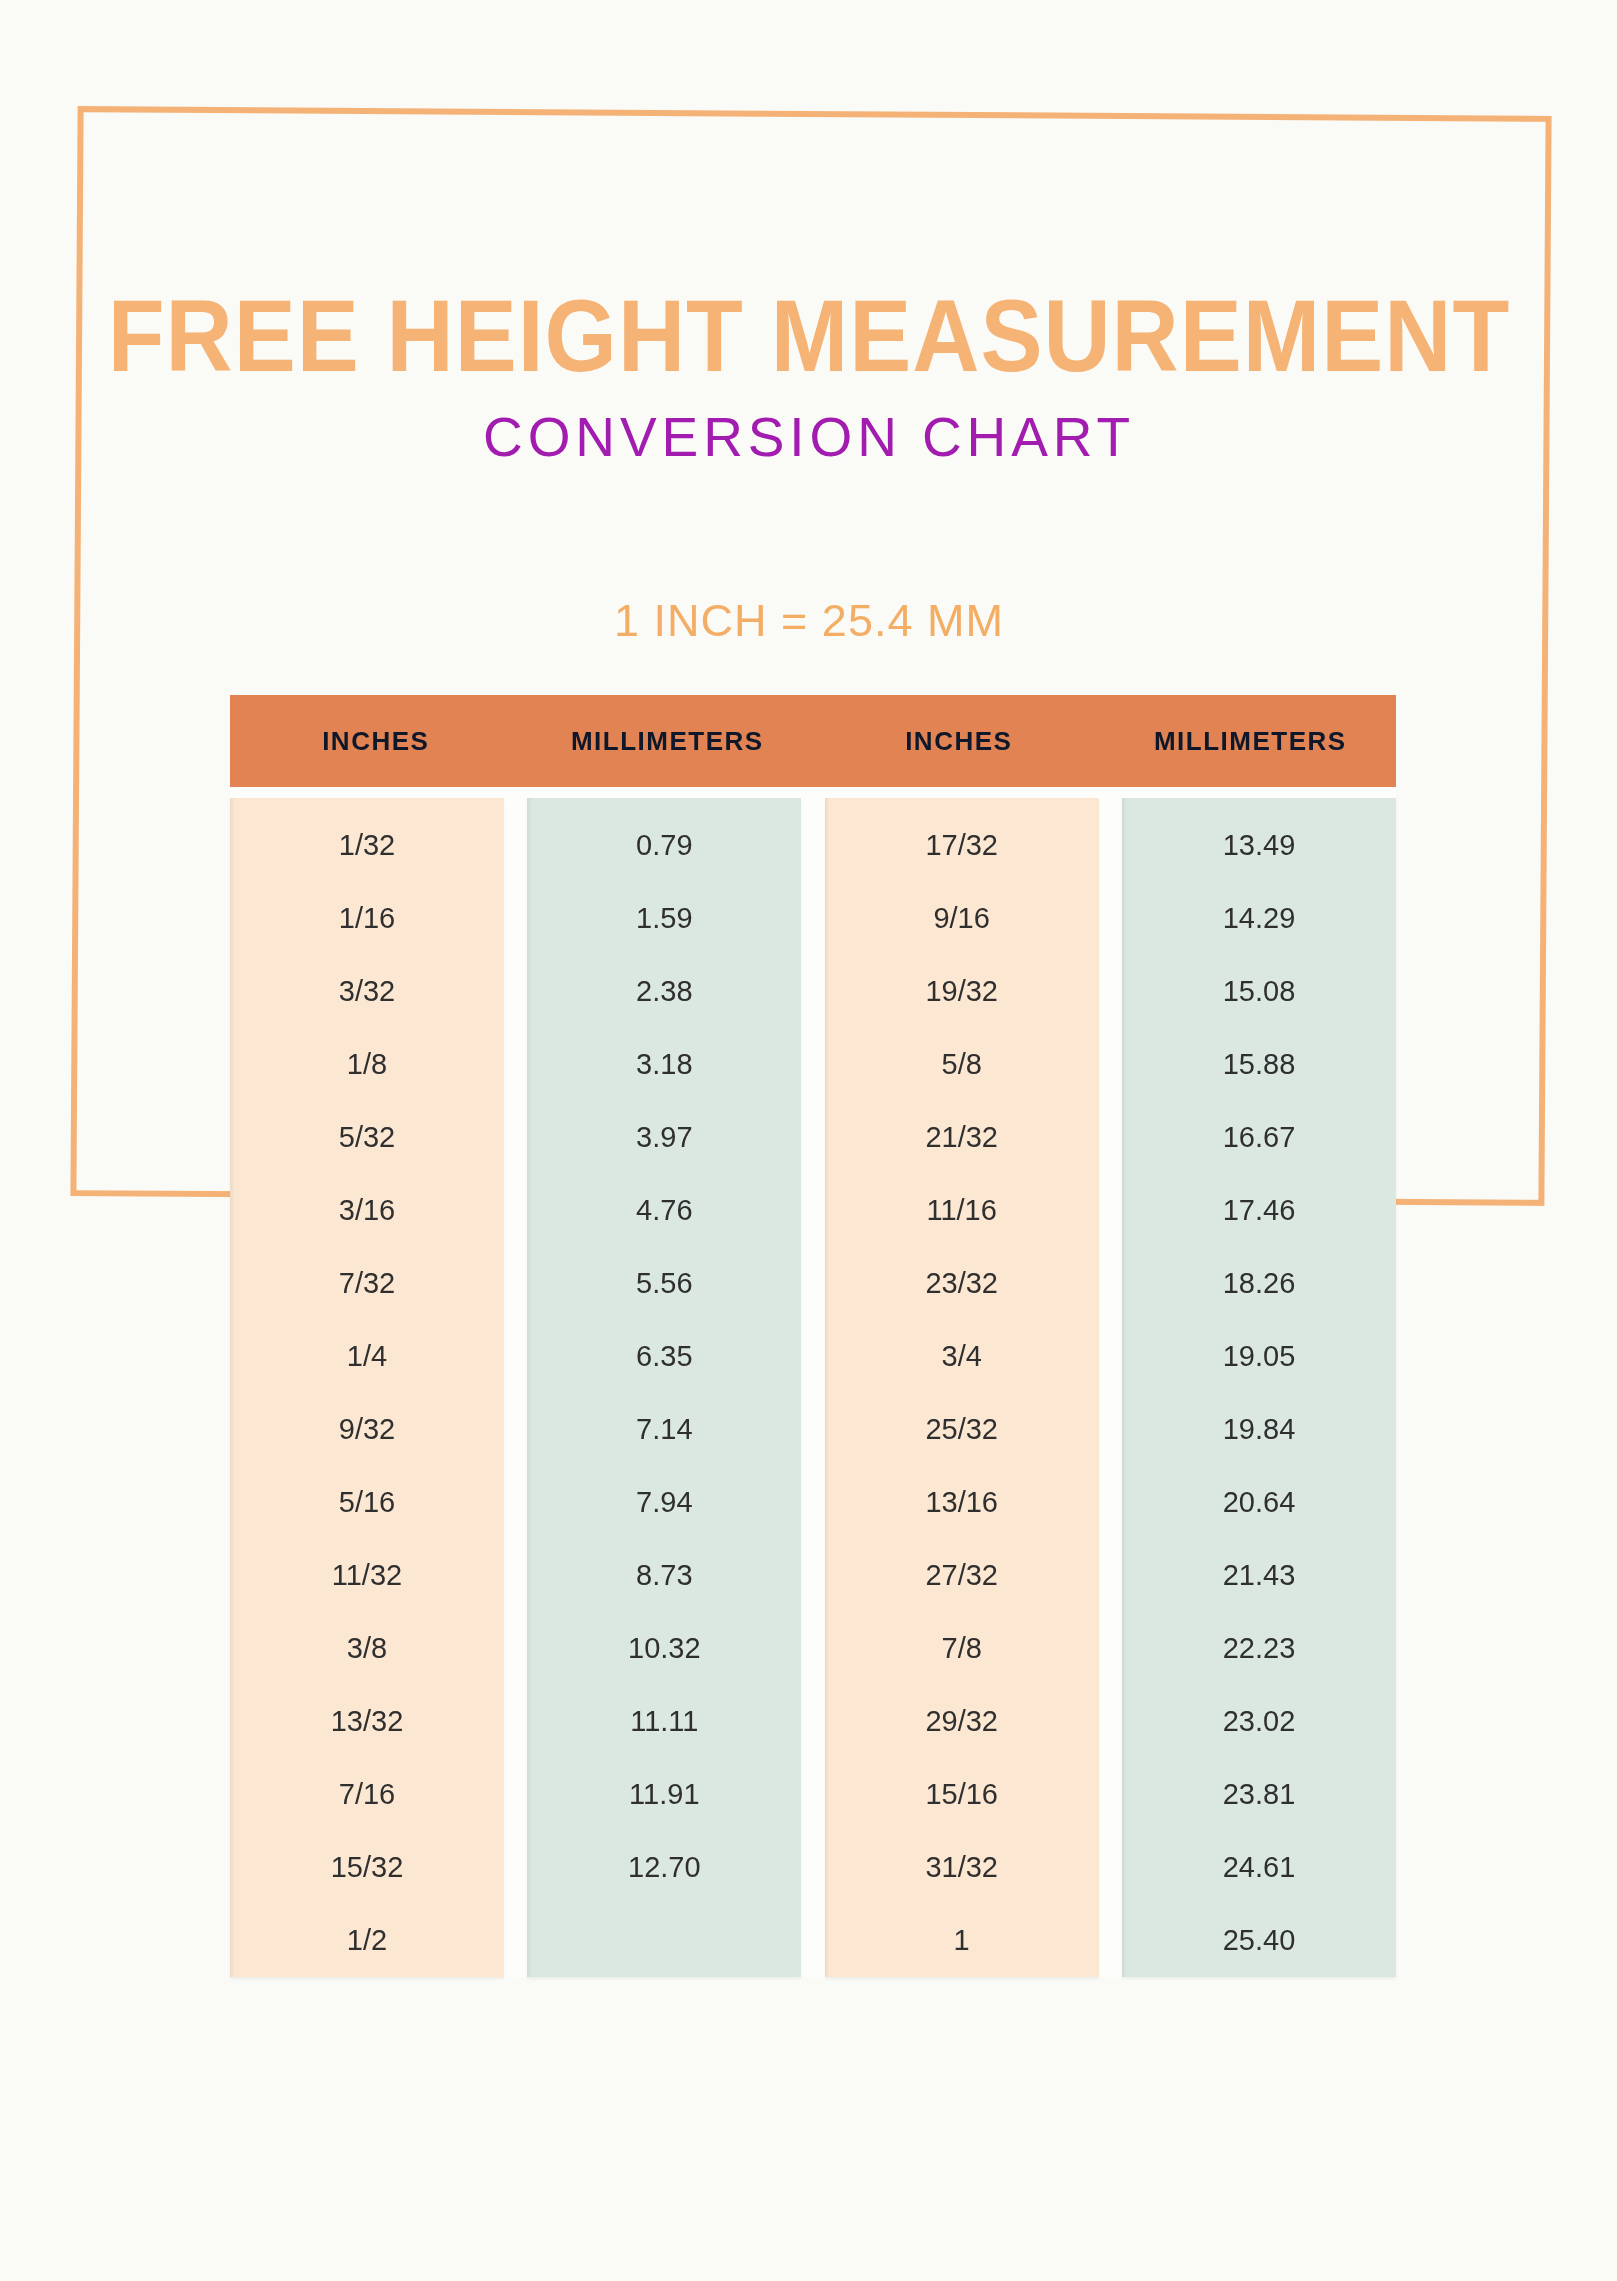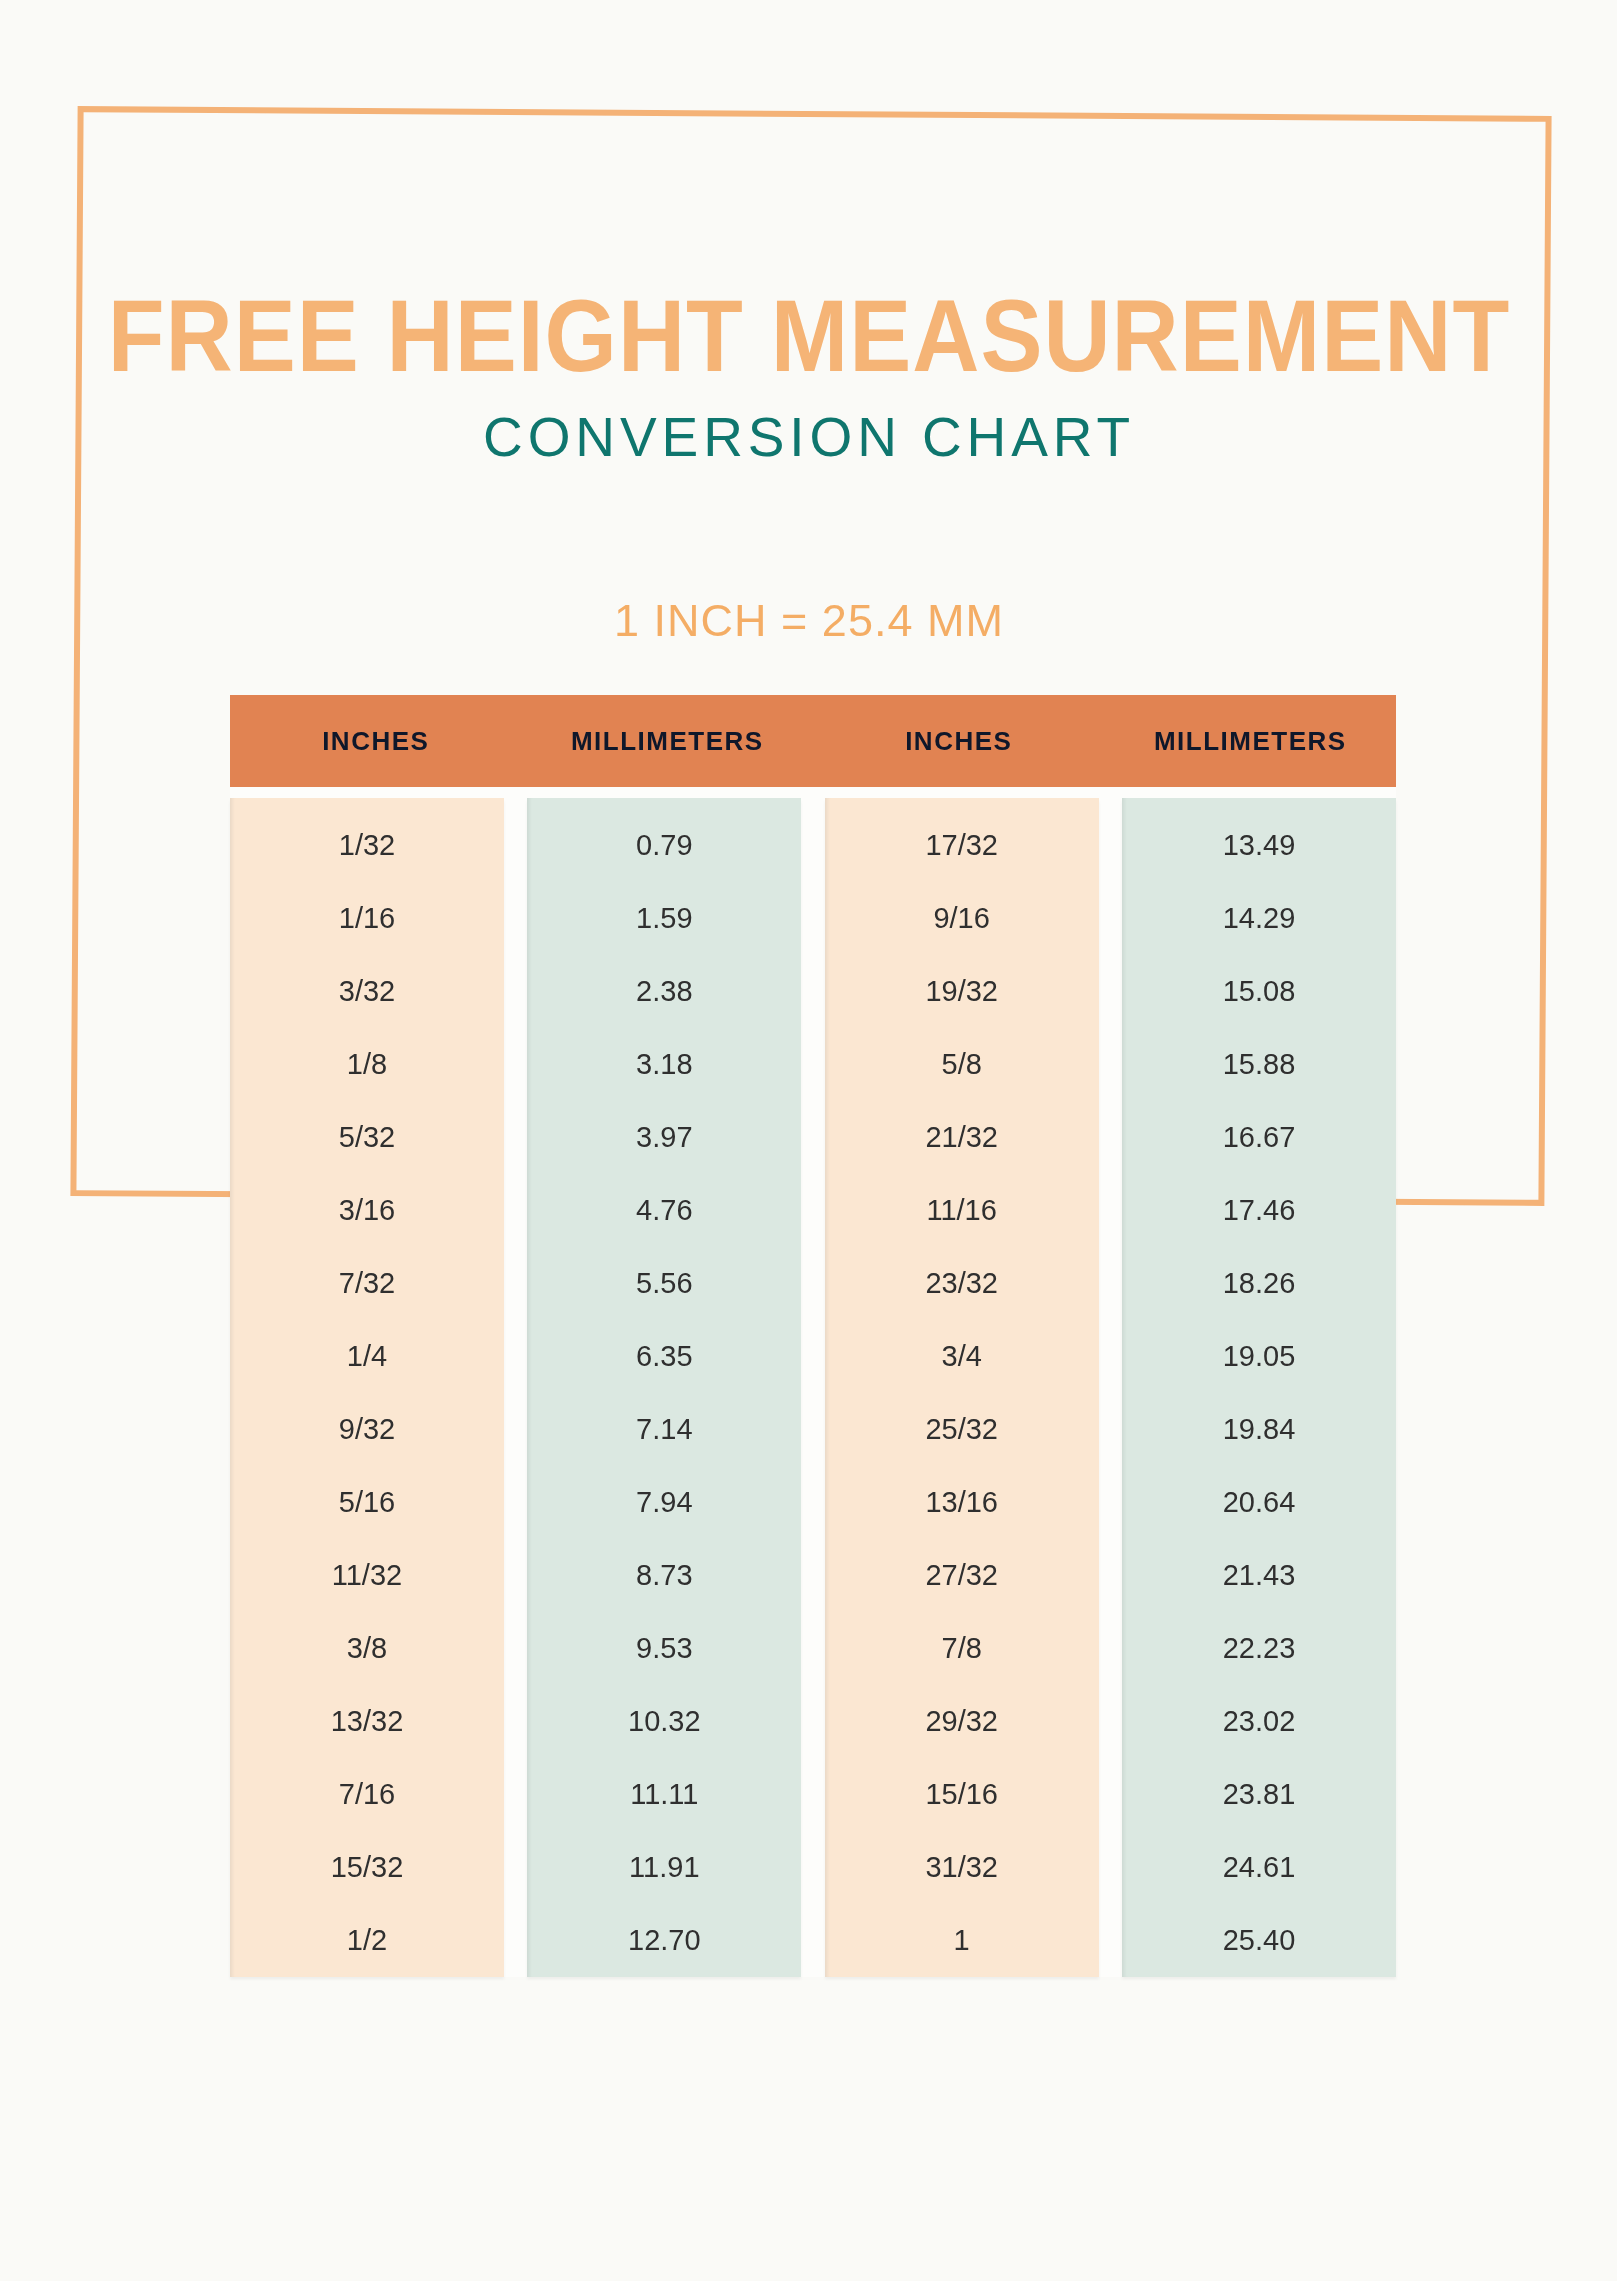--- a/index.html
+++ b/index.html
@@ -24,21 +24,21 @@
     margin:0;text-align:center;white-space:nowrap;
     font-size:93px;font-weight:700;line-height:1;
     letter-spacing:1px;color:#f5b476;
     transform:scaleY(1.1);transform-origin:top center;
     z-index:1;
   }
   .subtitle{
     position:absolute;left:0;top:410px;width:100%;
     margin:0;text-align:center;white-space:nowrap;
     font-size:55px;font-weight:400;line-height:1;
-    letter-spacing:4.9px;color:#0f766e;
+    letter-spacing:4.9px;color:#a21caf;
     z-index:1;
   }
   .equation{
     position:absolute;left:0;top:598px;width:100%;
     text-align:center;white-space:nowrap;
     font-size:45px;font-weight:400;line-height:1;
     letter-spacing:1px;color:#f4ad65;
     z-index:1;
   }
   .table{
@@ -109,21 +109,20 @@
           <div class="cell">1.59</div>
           <div class="cell">2.38</div>
           <div class="cell">3.18</div>
           <div class="cell">3.97</div>
           <div class="cell">4.76</div>
           <div class="cell">5.56</div>
           <div class="cell">6.35</div>
           <div class="cell">7.14</div>
           <div class="cell">7.94</div>
           <div class="cell">8.73</div>
-          <div class="cell">9.53</div>
           <div class="cell">10.32</div>
           <div class="cell">11.11</div>
           <div class="cell">11.91</div>
           <div class="cell">12.70</div>
         </div>
         <div class="col peach">
           <div class="cell">17/32</div>
           <div class="cell">9/16</div>
           <div class="cell">19/32</div>
           <div class="cell">5/8</div>

